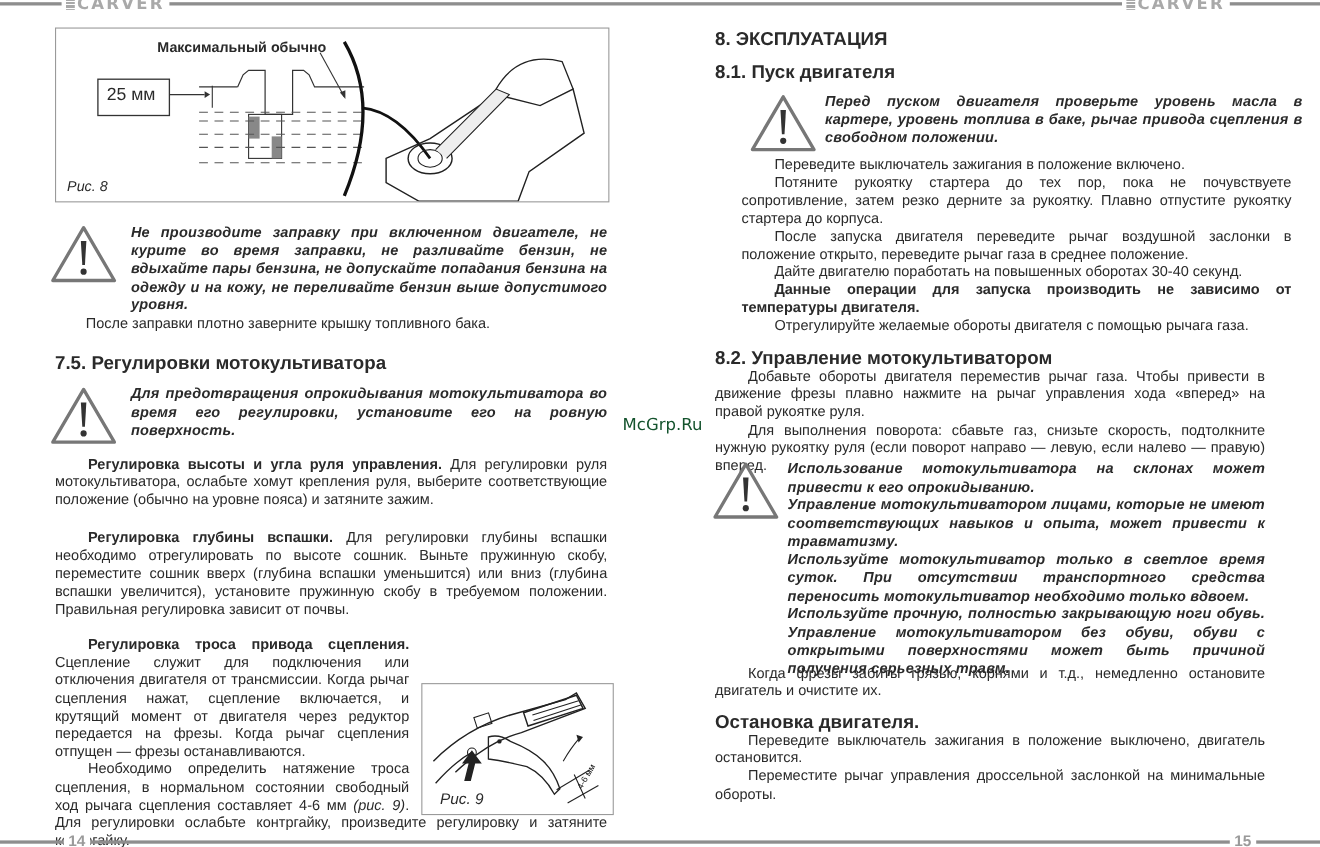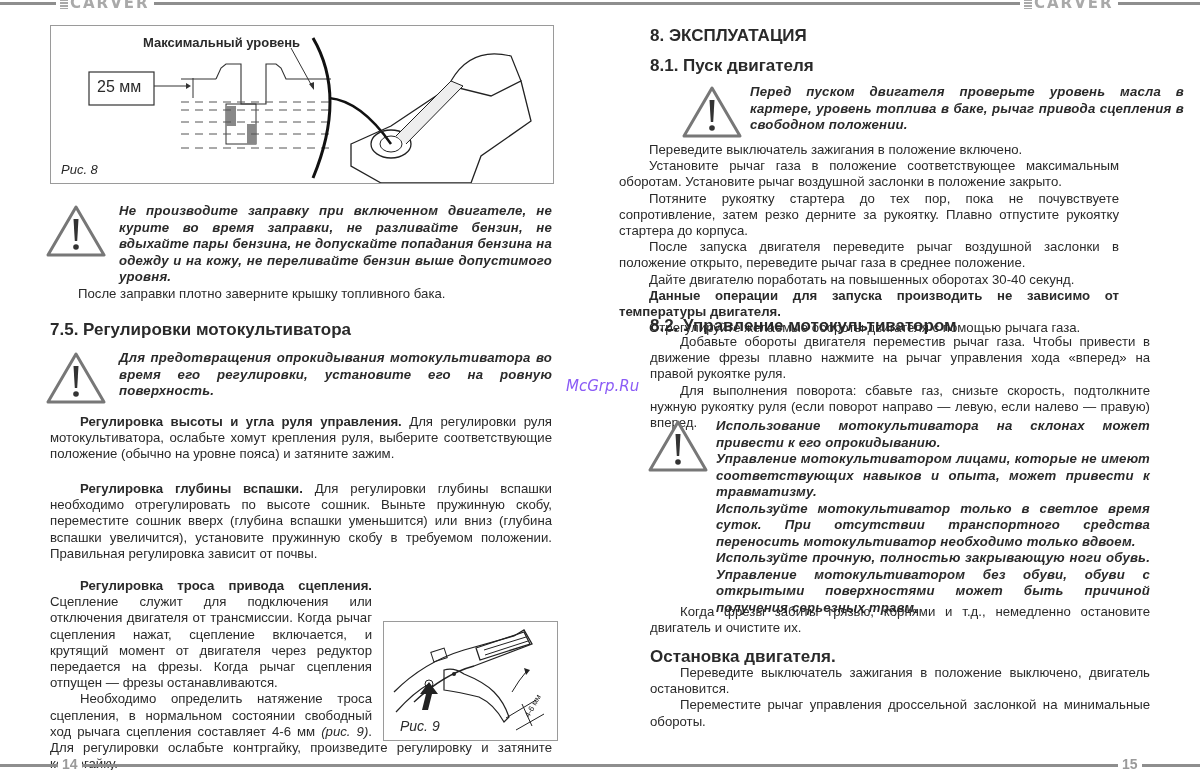--- a/index.html
+++ b/index.html
@@ -14,21 +14,21 @@
   .p { font-size: 13.2px; line-height: 16.2px; text-align: justify; margin: 0; }
   .ind { text-indent: 30px; }
   .b { font-weight: bold; }
   .warn-text { font-weight: bold; font-style: italic; font-size: 13.2px; line-height: 16.5px; text-align: justify; letter-spacing: 0.2px; }
   .h { font-weight: bold; font-size: 17px; }
 
   .fig8 { position: absolute; left: 50px; top: 25px; width: 502px; height: 157px; border: 1px solid #9a9a9a; }
   .fig9 { position: absolute; left: 383px; top: 621px; width: 173px; height: 118px; border: 1px solid #9a9a9a; }
   .warn { position: absolute; display: flex; }
   .warn svg { flex: 0 0 auto; }
-  .watermark { position: absolute; left: 566px; top: 377px; color: #8b5cf6; font-size: 15px; font-style: italic; font-family: "DejaVu Sans", sans-serif; }
+  .watermark { position: absolute; left: 566px; top: 377px; color: #14532d; font-size: 15px; font-family: "DejaVu Sans", sans-serif; }
 </style>
 </head>
 <body>
 
 <div class="hdr-line" style="left:0;width:600px;"></div>
 <div class="brand" style="left:56px;"><span class="sq"></span><span>CARVER</span></div>
 <div class="hdr-line" style="left:600px;width:600px;"></div>
 <div class="brand" style="left:1020px;"><span class="sq"></span><span>CARVER</span></div>
 
 <div>
@@ -54,21 +54,21 @@
       <line x1="240" y1="22" x2="262" y2="62" stroke="#333"></line>
       <path d="M258 58 l5 6 l0 -8z" fill="#333"></path>
       <path d="M262 12 Q296 70 262 152" fill="none" stroke="#111" stroke-width="3"></path>
       <path d="M278 72 Q310 75 340 118" fill="none" stroke="#111" stroke-width="2.5"></path>
       <path d="M300 118 L340 100 L400 60 L440 70 L470 55 L480 95 L430 130 L420 157 L330 157 L300 140 Z" fill="none" stroke="#222" stroke-width="1.3"></path>
       <ellipse cx="340" cy="118" rx="20" ry="14" fill="none" stroke="#222" stroke-width="1.3"></ellipse>
       <ellipse cx="340" cy="118" rx="11" ry="8" fill="none" stroke="#222"></ellipse>
       <path d="M345 110 L400 55 L412 60 L355 118" fill="#eee" stroke="#222"></path>
       <path d="M400 55 Q420 20 460 30 L470 55" fill="none" stroke="#222" stroke-width="1.2"></path>
     </svg>
-    <div style="position:absolute;left:92px;top:9px;font-size:13px;font-weight:bold;">Максимальный уровень</div>
+    <div style="position:absolute;left:92px;top:9px;font-size:13px;font-weight:bold;">Максимальный обычно</div>
     <div style="position:absolute;left:46px;top:52px;font-size:16px;">25 мм</div>
     <div style="position:absolute;left:10px;top:136px;font-size:13px;font-style:italic;">Рис. 8</div>
   </div>
 
   <div class="warn" style="left:44px;top:203px;width:508px;">
     <svg width="64" height="56" viewBox="0 0 64 56">
         <path d="M32 4 L60 52 L4 52 Z" fill="#fff" stroke="#777" stroke-width="3" stroke-linejoin="round"></path>
         <path d="M29.5 16 L34.5 16 L33.2 38 L30.8 38 Z" fill="#333"></path>
         <circle cx="32" cy="44" r="2.8" fill="#333"></circle>
       </svg>
@@ -137,23 +137,22 @@
 
   <div class="warn" style="left:680px;top:84px;width:504px;">
     <svg width="64" height="56" viewBox="0 0 64 56">
         <path d="M32 4 L60 52 L4 52 Z" fill="#fff" stroke="#777" stroke-width="3" stroke-linejoin="round"></path>
         <path d="M29.5 16 L34.5 16 L33.2 38 L30.8 38 Z" fill="#333"></path>
         <circle cx="32" cy="44" r="2.8" fill="#333"></circle>
       </svg>
     <div class="warn-text" style="margin-left:6px;">Перед пуском двигателя проверьте уровень масла в картере, уровень топлива в баке, рычаг привода сцепления в свободном положении.</div>
   </div>
 
-  <div style="position:absolute;left:619px;top:142px;width:500px;">
+  <div style="position:absolute;left:674px;top:142px;width:500px;">
     <p class="p ind">Переведите выключатель зажигания в положение включено.</p>
-    <p class="p ind">Установите рычаг газа в положение соответствующее максимальным оборотам. Установите рычаг воздушной заслонки в положение закрыто.</p>
     <p class="p ind">Потяните рукоятку стартера до тех пор, пока не почувствуете сопротивление, затем резко дерните за рукоятку. Плавно отпустите рукоятку стартера до корпуса.</p>
     <p class="p ind">После запуска двигателя переведите рычаг воздушной заслонки в положение открыто, переведите рычаг газа в среднее положение.</p>
     <p class="p ind">Дайте двигателю поработать на повышенных оборотах 30-40 секунд.</p>
     <p class="p ind b">Данные операции для запуска производить не зависимо от температуры двигателя.</p>
     <p class="p ind">Отрегулируйте желаемые обороты двигателя с помощью рычага газа.</p>
   </div>
 
   <div style="position:absolute;left:650px;top:318px;width:500px;">
     <div class="h" style="line-height:16px;">8.2. Управление мотокультиватором</div>
     <p class="p ind">Добавьте обороты двигателя переместив рычаг газа. Чтобы привести в движение фрезы плавно нажмите на рычаг управления хода «вперед» на правой рукоятке руля.</p>

